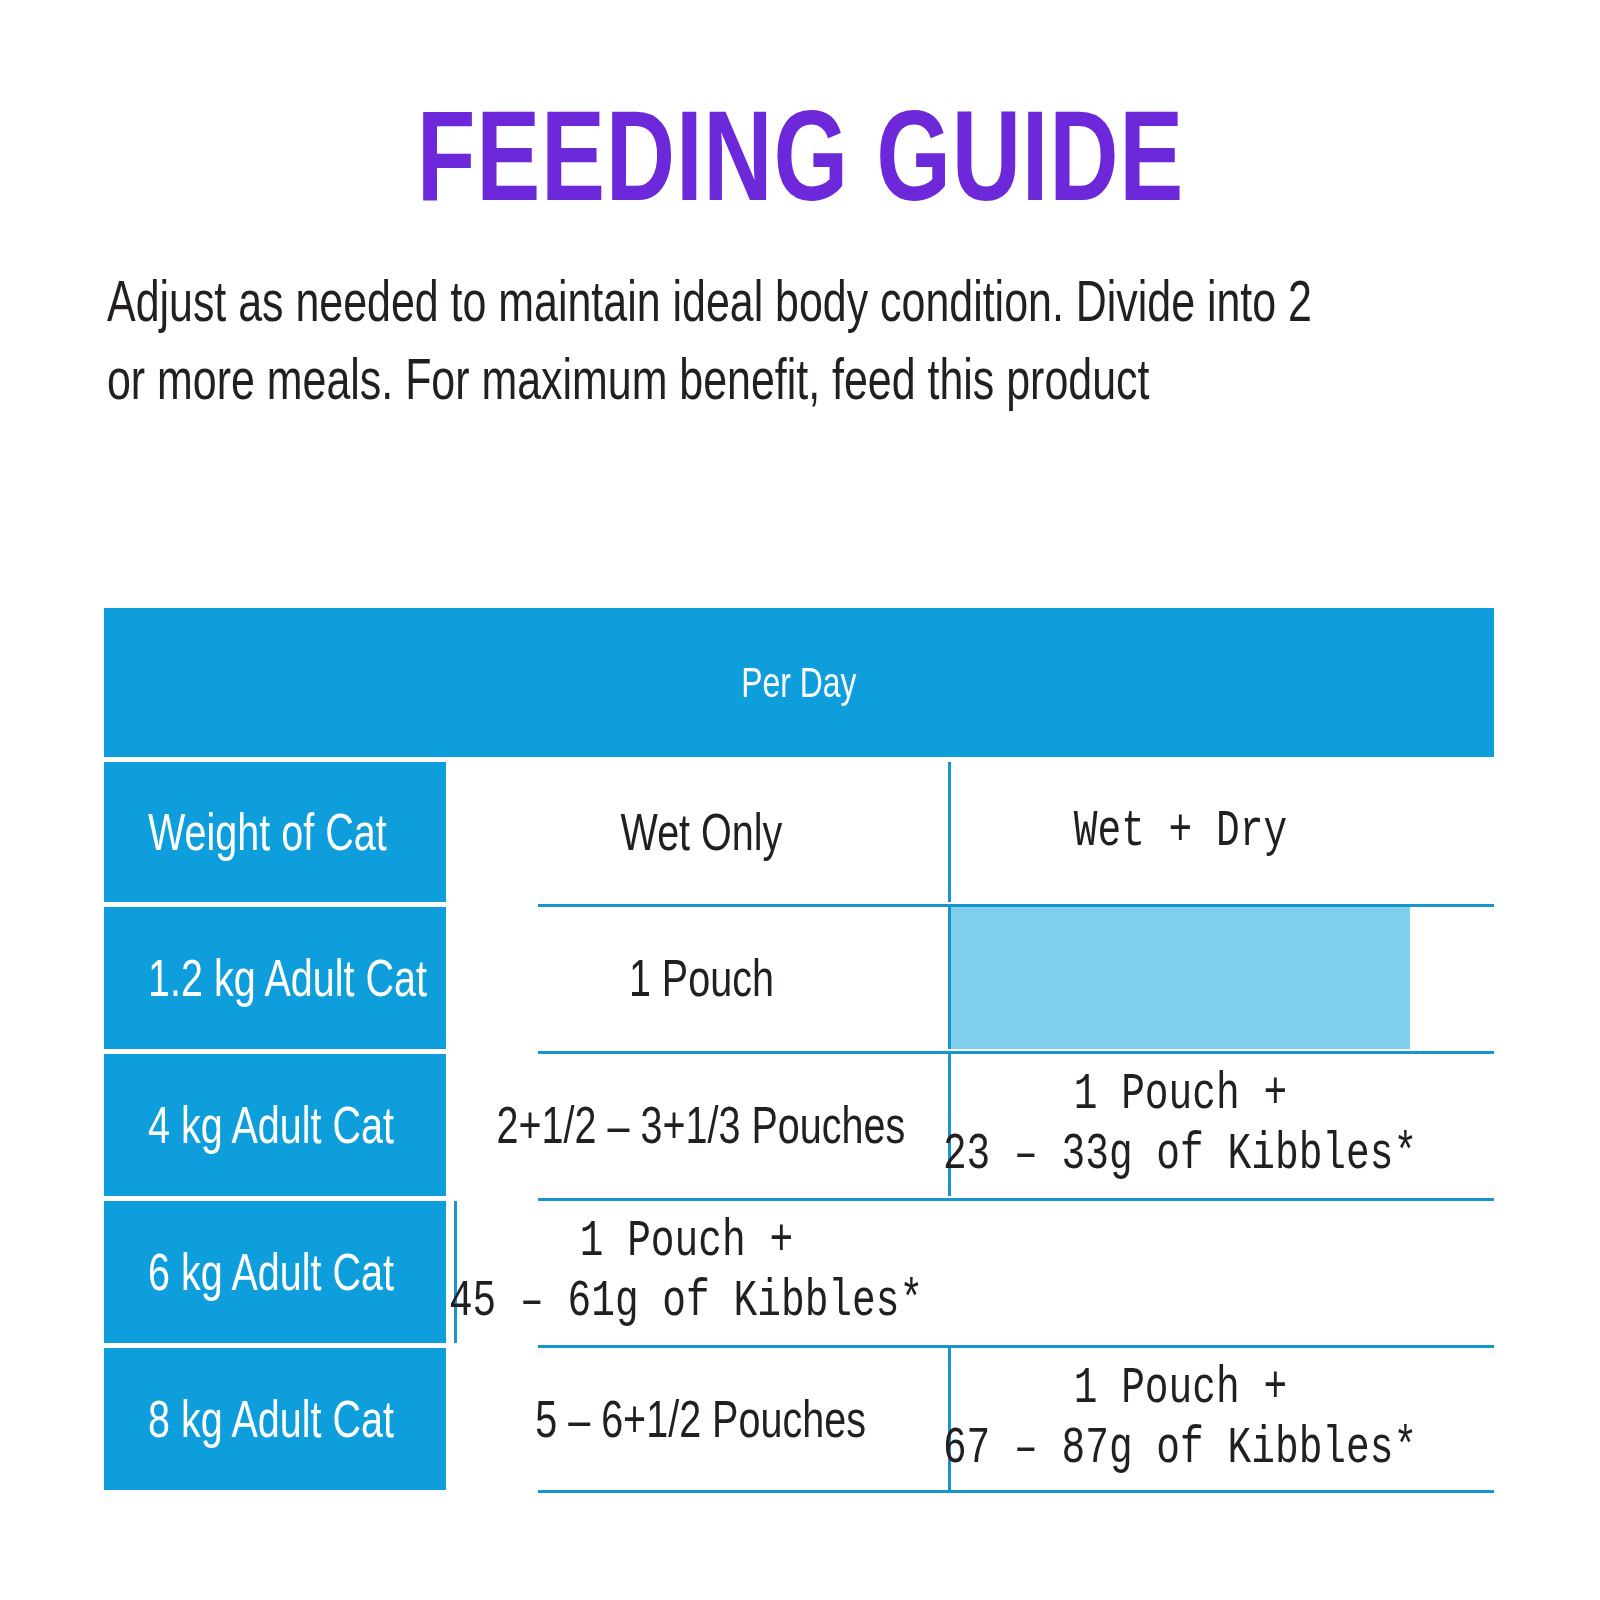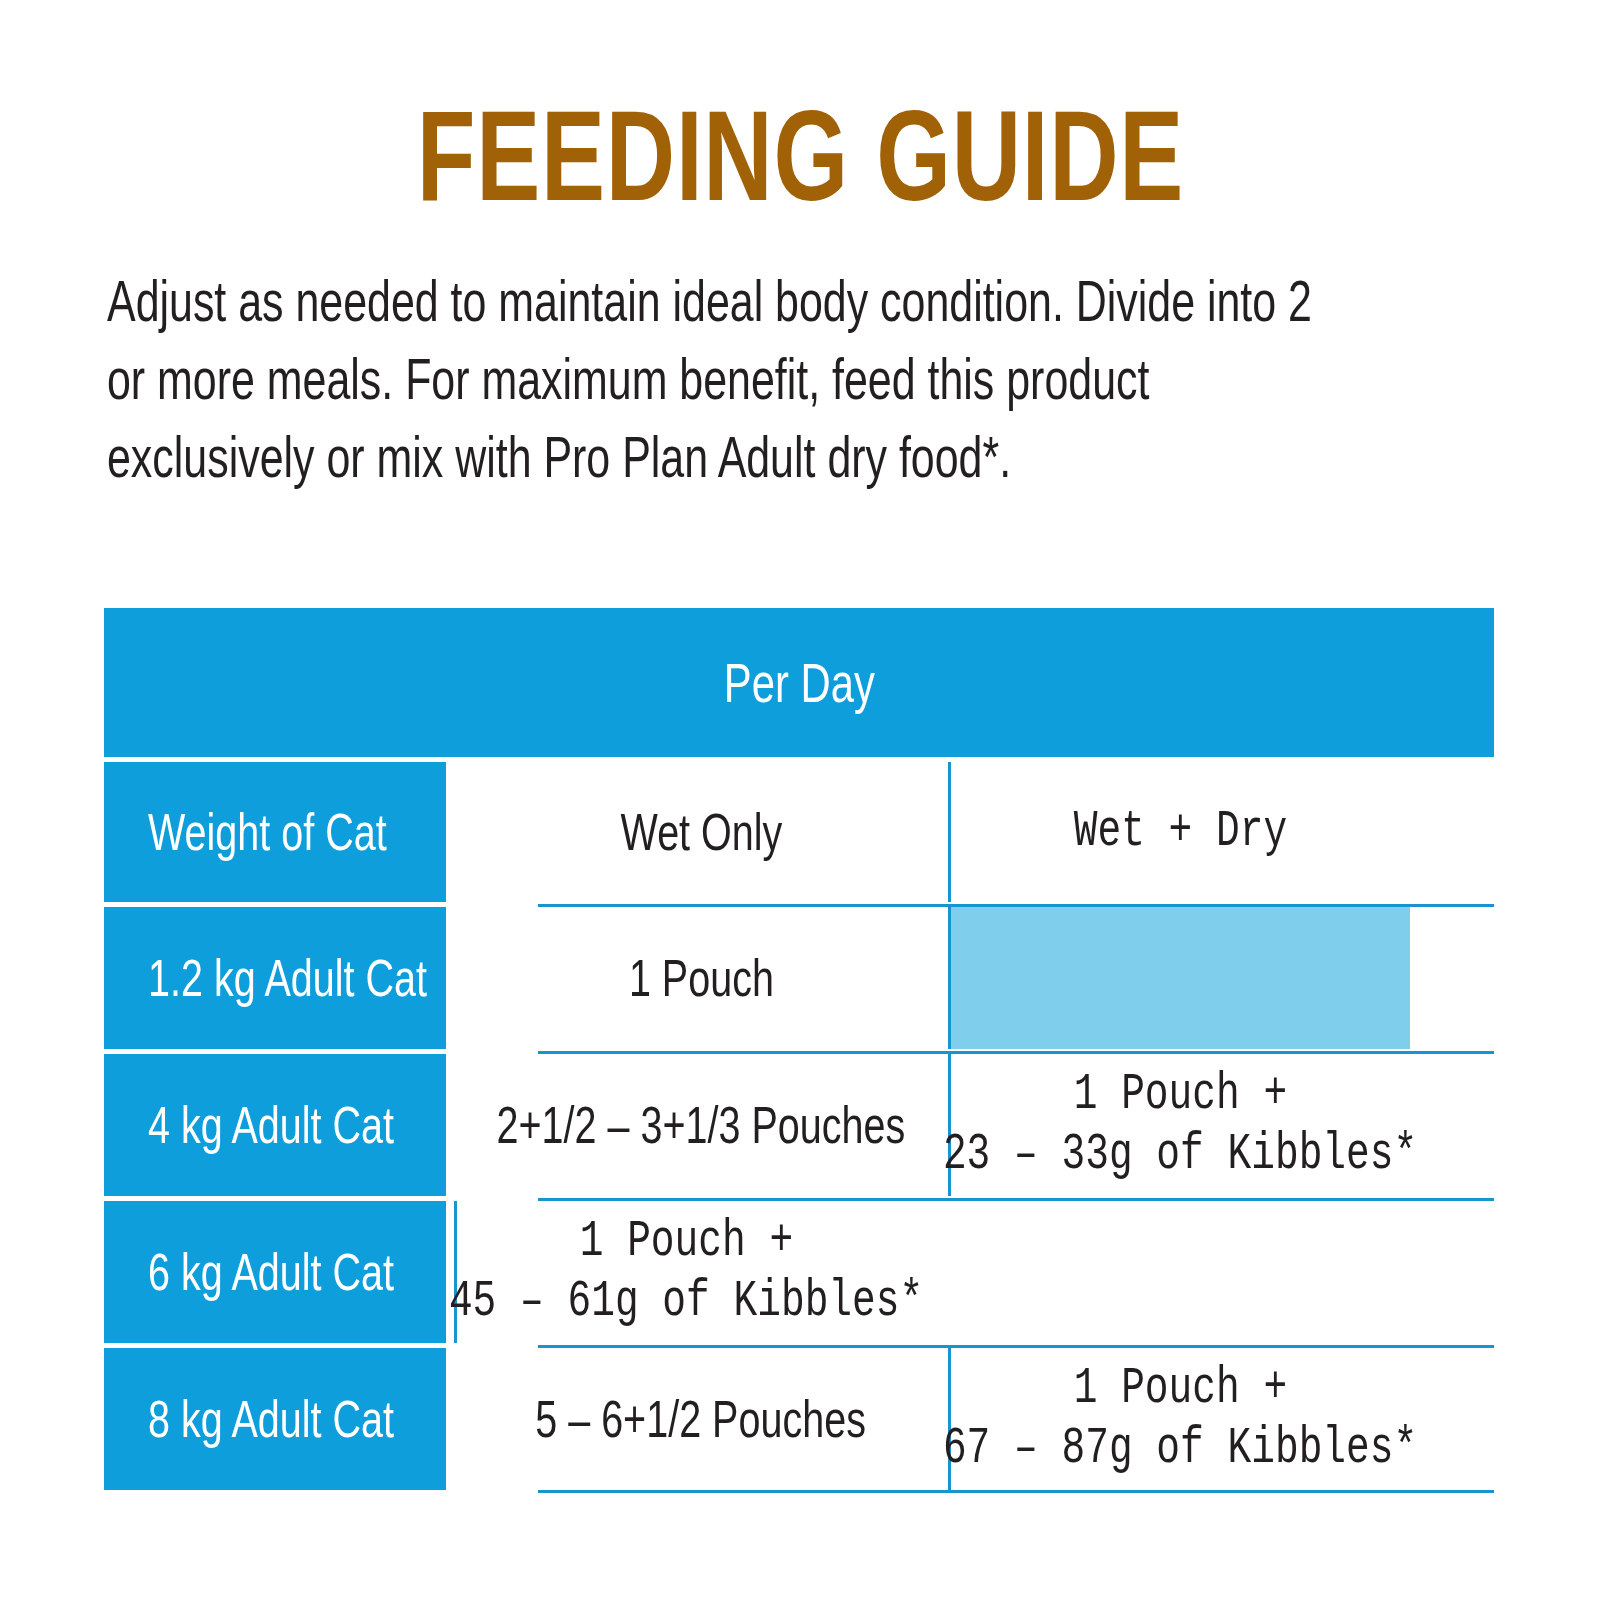--- a/index.html
+++ b/index.html
@@ -32,21 +32,21 @@
   .title {
     position: absolute;
     top: 92px;
     left: 0;
     width: 1600px;
     text-align: center;
     font-size: 128px;
     font-weight: 700;
     line-height: 1;
     letter-spacing: 1px;
-    color: #a16207;
+    color: #6d28d9;
   }
   .title .condT {
     display: inline-block;
     transform: scaleX(0.75);
     transform-origin: center center;
     white-space: nowrap;
   }
   .intro {
     position: absolute;
     left: 107px;
@@ -71,21 +71,21 @@
     top: 608px;
     width: 1390px;
   }
   .perday {
     height: 149px;
     background: #0f9edc;
     color: #ffffff;
     display: flex;
     align-items: center;
     justify-content: center;
-    font-size: 55px;
+    font-size: 42px;
   }
   .fullgap { height: 5px; background: #ffffff; }
   .row {
     display: flex;
     height: 142px;
     font-size: 52px;
   }
   .row.hrow { height: 140px; }
   .c1 {
     width: 342px;
@@ -130,21 +130,20 @@
 
 <div class="page">
 
   <div class="title">
     <span class="condT">FEEDING GUIDE</span>
   </div>
 
   <div class="intro">
     <div><span class="cond">Adjust as needed to maintain ideal body condition. Divide into 2</span></div>
     <div><span class="cond">or more meals. For maximum benefit, feed this product</span></div>
-    <div><span class="cond">exclusively or mix with Pro Plan Adult dry food*.</span></div>
   </div>
 
 
   <div class="ftable">
 
     <div class="perday">
       <span class="condC">Per Day</span>
     </div>
 
     <div class="fullgap"></div>

